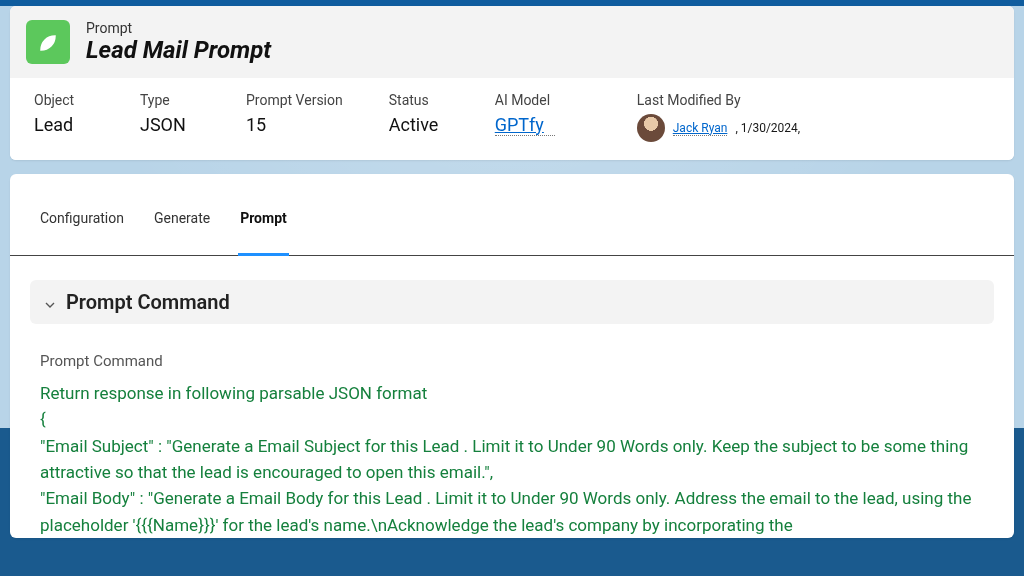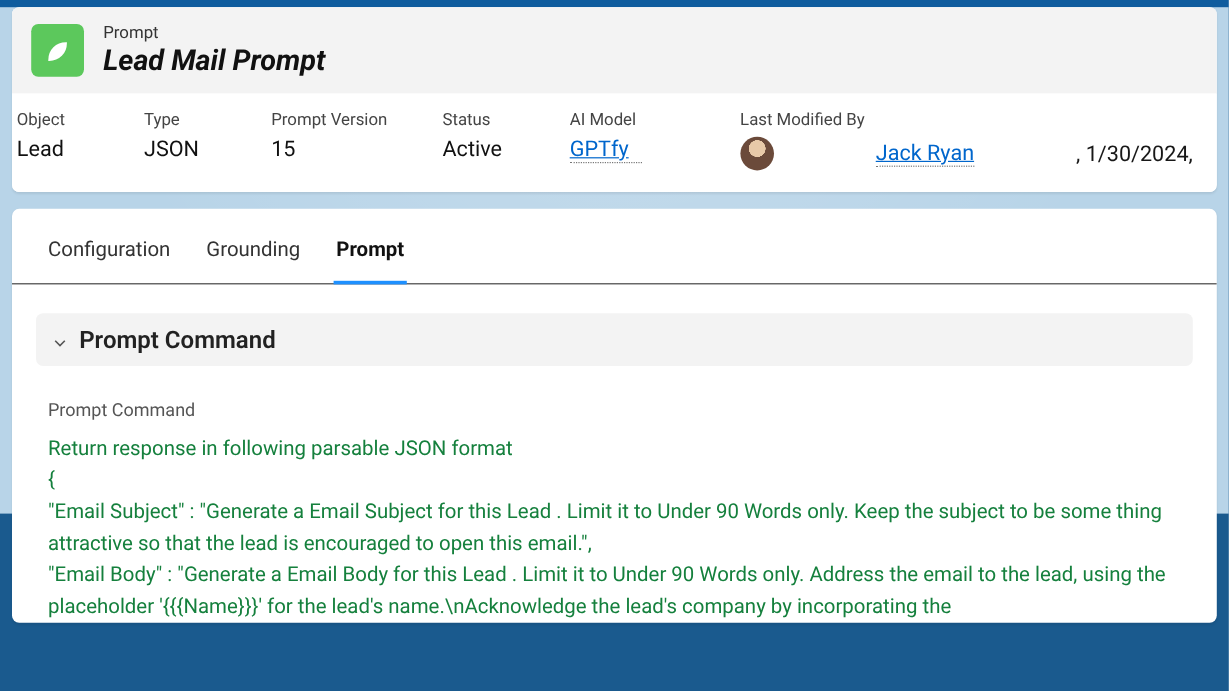--- a/index.html
+++ b/index.html
@@ -40,48 +40,49 @@
     display: flex; align-items: center; justify-content: center;
     color: #fff;
   }
   .icon-sq svg { width: 24px; height: 24px; fill: #fff; }
   .hdr-titles { display: flex; flex-direction: column; }
   .hdr-sub { font-size: 14px; color: #333; }
   .hdr-title { font-size: 24px; font-weight: 700; color: #111; font-style: italic; }
   .hdr-meta {
     display: flex;
     gap: 46px;
-    padding: 14px 20px 18px 4px;
+    padding: 14px 20px 18px 24px;
     align-items: flex-start;
     background: #fff;
   }
   .meta-col { display: flex; flex-direction: column; gap: 6px; min-width: 60px; }
   .meta-label { font-size: 14px; color: #444; }
   .meta-value { font-size: 18px; color: #111; }
   .meta-value.link { color: #0066cc; border-bottom: 1px dotted #777; display:inline-block; }
   .status-wrap { display:flex; align-items:center; gap:6px; }
-  .lmb { display:flex; align-items:center; gap:8px; font-size:18px;justify-content:space-between; }
+  .lmb { display:flex; align-items:center; gap:8px; font-size:12px; }
   .avatar {
     width: 28px; height: 28px; border-radius: 50%;
     background: radial-gradient(circle at 50% 35%, #e8c9a8 0 30%, #6b4a3a 31% 100%);
     display:inline-block;
   }
   .user-link { color:#0066cc; border-bottom: 1px dotted #777; }
   .tabs {
     display:flex; gap: 26px;
     padding: 16px 28px 0 28px;
     border-bottom: 1px solid #444;
   }
   .tab {
-    padding: 8px 2px 16px 2px;
-    font-size: 17px;
+    padding: 8px 2px 27px 2px;
+    font-size: 14px;
     color: #333;
     cursor: pointer;
     border-bottom: 3px solid transparent;
     margin-bottom: -1px;
+    margin-top: 12px;
   }
   .tab.active {
     font-weight: 700;
     color: #111;
     border-bottom: 3px solid #1e90ff;
   }
   .section-hdr {
     background: #f3f3f3;
     border-radius: 6px;
     margin: 24px 20px 10px 20px;
@@ -141,21 +142,21 @@
           <a href="#" class="user-link">Jack Ryan</a>
           <span>, 1/30/2024,</span>
         </div>
       </div>
     </div>
   </div>
 
   <div class="card">
     <div class="tabs">
       <div class="tab">Configuration</div>
-      <div class="tab">Grounding</div>
+      <div class="tab">Generate</div>
       <div class="tab active">Prompt</div>
     </div>
 
     <div class="section-hdr">
       <span class="chev">
         <svg viewBox="0 0 24 24">
             <polyline points="6 9 12 15 18 9"></polyline>
           </svg>
       </span>
       <span>Prompt Command</span>

